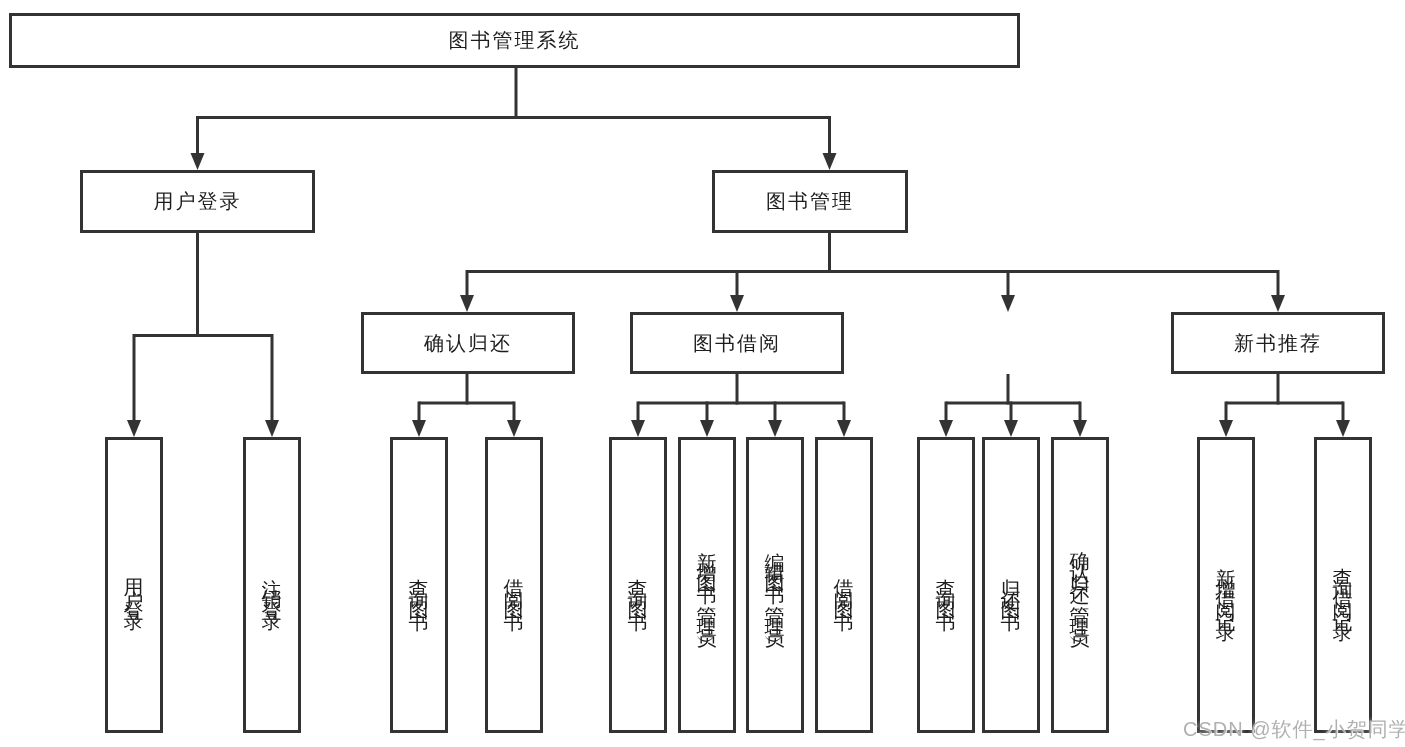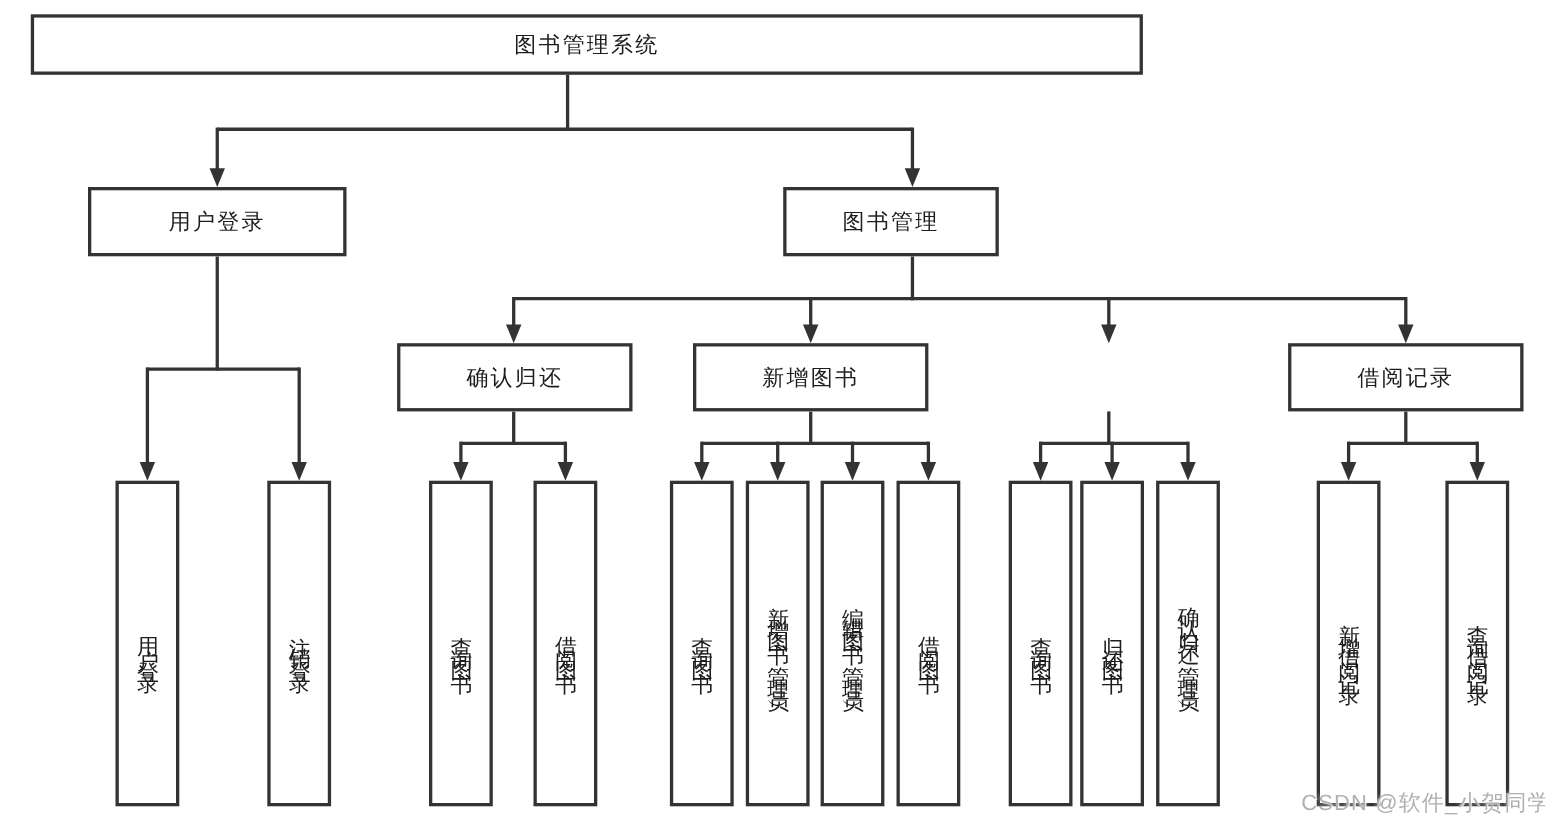--- a/index.html
+++ b/index.html
@@ -115,39 +115,39 @@
     <path class="arrowhead" d="M700 420 L714 420 L707 437 Z"></path>
     <path class="arrowhead" d="M768 420 L782 420 L775 437 Z"></path>
     <path class="arrowhead" d="M837 420 L851 420 L844 437 Z"></path>
     <path class="arrowhead" d="M939 420 L953 420 L946 437 Z"></path>
     <path class="arrowhead" d="M1004 420 L1018 420 L1011 437 Z"></path>
     <path class="arrowhead" d="M1073 420 L1087 420 L1080 437 Z"></path>
     <path class="arrowhead" d="M1219 420 L1233 420 L1226 437 Z"></path>
     <path class="arrowhead" d="M1336 420 L1350 420 L1343 437 Z"></path>
   </svg>
 
-  <div class="box hbox" style="left:28px;top:13px;width:1011px;height:55px">
+  <div class="box hbox" style="left:9px;top:13px;width:1011px;height:55px">
     <span>图书管理系统</span>
   </div>
 
   <div class="box hbox" style="left:80px;top:170px;width:235px;height:63px">
     <span>用户登录</span>
   </div>
   <div class="box hbox" style="left:712px;top:170px;width:196px;height:63px">
     <span>图书管理</span>
   </div>
 
   <div class="box hbox" style="left:361px;top:312px;width:214px;height:62px">
     <span>确认归还</span>
   </div>
   <div class="box hbox" style="left:630px;top:312px;width:214px;height:62px">
-    <span>新增图书</span>
+    <span>图书借阅</span>
   </div>
   <div class="box hbox" style="left:1171px;top:312px;width:214px;height:62px">
-    <span>借阅记录</span>
+    <span>新书推荐</span>
   </div>
 
   <div class="box vbox" style="left:105px;top:437px;width:58px;height:296px">
     <span>用户登录</span>
   </div>
   <div class="box vbox" style="left:243px;top:437px;width:58px;height:296px">
     <span>注销登录</span>
   </div>
 
   <div class="box vbox" style="left:390px;top:437px;width:58px;height:296px">

